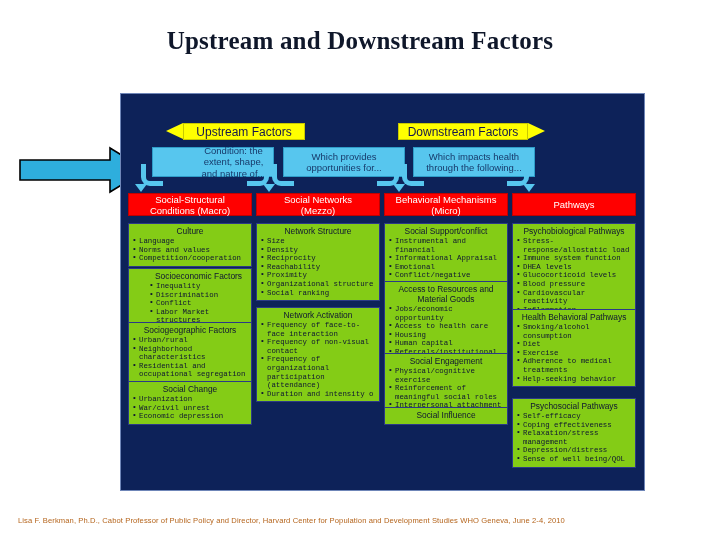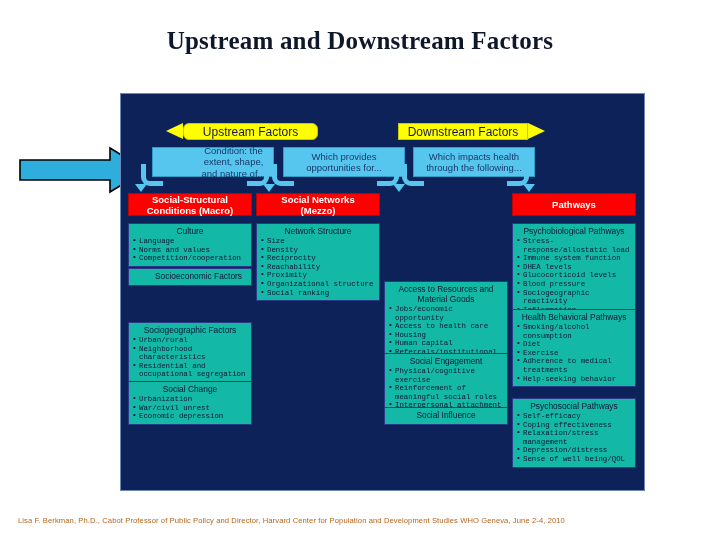--- a/index.html
+++ b/index.html
@@ -23,21 +23,21 @@
     position:absolute;left:0;top:5px;width:525px;text-align:center;
     font-family:"Liberation Serif",serif;font-size:17.5px;color:#ffe96b;
     text-shadow:1px 1px 0 #000;
   }
   
   .banner{
     position:absolute;height:17px;background:#ffff00;border:1px solid #c9c900;
     box-sizing:border-box;display:flex;align-items:center;justify-content:center;
     font-size:12px;color:#15174d;font-weight:normal;white-space:nowrap;
   }
-  #banner-upstream{left:62px;top:29px;width:135px;border-radius:6px;}
+  #banner-upstream{left:62px;top:29px;width:122px;}
   #banner-downstream{left:277px;top:29px;width:130px;}
   .banner-arrow{position:absolute;top:29px;width:0;height:0;
     border-top:8.5px solid transparent;border-bottom:8.5px solid transparent;}
   #arrow-upstream-left{left:45px;border-right:17px solid #ffff00;}
   #arrow-downstream-right{left:407px;border-left:17px solid #ffff00;}
 
   
   .callout{
     position:absolute;top:53px;height:30px;background:#57c6ee;
     border:1px solid #2f9dc9;box-sizing:border-box;
@@ -56,25 +56,25 @@
         border-bottom-left-radius:9px;box-sizing:border-box;}
   .hook-tip{position:absolute;width:0;height:0;
         border-left:6px solid transparent;border-right:6px solid transparent;
         border-top:8px solid #57c6ee;}
 
   
   .redbox{
     position:absolute;top:99px;height:23px;background:#ff0000;
     border:1px solid #c10000;box-sizing:border-box;
     display:flex;align-items:center;justify-content:center;text-align:center;
-    color:#ffffff;font-size:9.5px;line-height:11px;padding:0 10px;font-weight:bold;
+    color:#ffffff;font-size:9.5px;line-height:11px;padding:0 10px;
   }
   
   .panel{
-    position:absolute;background:#14b8a6;border:1px solid #2b3a86;
+    position:absolute;background:#84cc16;border:1px solid #2b3a86;
     box-sizing:border-box;padding:2px 3px 3px 3px;
     color:#0e1533;font-size:7.4px;line-height:8.6px;
   }
   .panel .ph{display:block;text-align:center;font-size:8.4px;
     line-height:10px;margin-bottom:1px;}
   .panel ul{margin:0;padding:0;list-style:none;}
   .panel li{position:relative;padding-left:7px;margin:0;font-family:Liberation Mono, monospace;}
   .panel li:before{content:"\2022";position:absolute;left:0;top:-1px;font-size:8px;}
 
   
@@ -129,34 +129,43 @@
   <div class="hook-l" style="left:281px;"></div>
   <div class="hook" style="left:386px;"></div>
   <div class="hook-tip" style="left:402px;top:90px;"></div>
 
   <div class="redbox" style="left:7px;width:124px;">
     <span>Social-Structural Conditions (Macro)</span>
   </div>
   <div class="redbox" style="left:135px;width:124px;">
     <span>Social Networks (Mezzo)</span>
   </div>
+  <div class="redbox" style="left:263px;width:124px;">
+    <span>Behavioral Mechanisms (Micro)</span>
+  </div>
   <div class="redbox" style="left:391px;width:124px;">
     <span>Pathways</span>
   </div>
 
   <div class="panel" style="left:7px;top:129px;width:124px;">
     <span class="ph">Culture</span>
     <ul>
         <li>Language</li>
         <li>Norms and values</li>
         <li>Competition/cooperation</li>
       </ul>
   </div>
   <div class="panel" style="left:7px;top:174px;width:124px;padding-left:20px;">
     <span class="ph">Socioeconomic Factors</span>
+    <ul>
+        <li>Inequality</li>
+        <li>Discrimination</li>
+        <li>Conflict</li>
+        <li>Labor Market structures</li>
+      </ul>
   </div>
   <div class="panel" style="left:7px;top:228px;width:124px;">
     <span class="ph">Sociogeographic Factors</span>
     <ul>
         <li>Urban/rural</li>
         <li>Neighborhood characteristics</li>
         <li>Residential and occupational segregation</li>
       </ul>
   </div>
   <div class="panel" style="left:7px;top:287px;width:124px;">
@@ -173,21 +182,39 @@
     <ul>
         <li>Size</li>
         <li>Density</li>
         <li>Reciprocity</li>
         <li>Reachability</li>
         <li>Proximity</li>
         <li>Organizational structure</li>
         <li>Social ranking</li>
       </ul>
   </div>
-
+  <div class="panel" style="left:135px;top:213px;width:124px;">
+    <span class="ph">Network Activation</span>
+    <ul>
+        <li>Frequency of face-to-face interaction</li>
+        <li>Frequency of non-visual contact</li>
+        <li>Frequency of organizational participation (attendance)</li>
+        <li>Duration and intensity o</li>
+      </ul>
+  </div>
+
+  <div class="panel" style="left:263px;top:129px;width:124px;">
+    <span class="ph">Social Support/conflict</span>
+    <ul>
+        <li>Instrumental and financial</li>
+        <li>Informational Appraisal</li>
+        <li>Emotional</li>
+        <li>Conflict/negative</li>
+      </ul>
+  </div>
   <div class="panel" style="left:263px;top:187px;width:124px;">
     <span class="ph">Access to Resources and Material Goods</span>
     <ul>
         <li>Jobs/economic opportunity</li>
         <li>Access to health care</li>
         <li>Housing</li>
         <li>Human capital</li>
         <li>Referrals/institutional contacts</li>
       </ul>
   </div>
@@ -204,21 +231,21 @@
   </div>
 
   <div class="panel" style="left:391px;top:129px;width:124px;">
     <span class="ph">Psychobiological Pathways</span>
     <ul>
         <li>Stress-response/allostatic load</li>
         <li>Immune system function</li>
         <li>DHEA levels</li>
         <li>Glucocorticoid levels</li>
         <li>Blood pressure</li>
-        <li>Sociogeographic reactivity</li>
+        <li>Cardiovascular reactivity</li>
         <li>Inflammation</li>
       </ul>
   </div>
   <div class="panel" style="left:391px;top:215px;width:124px;">
     <span class="ph">Health Behavioral Pathways</span>
     <ul>
         <li>Smoking/alcohol consumption</li>
         <li>Diet</li>
         <li>Exercise</li>
         <li>Adherence to medical treatments</li>

